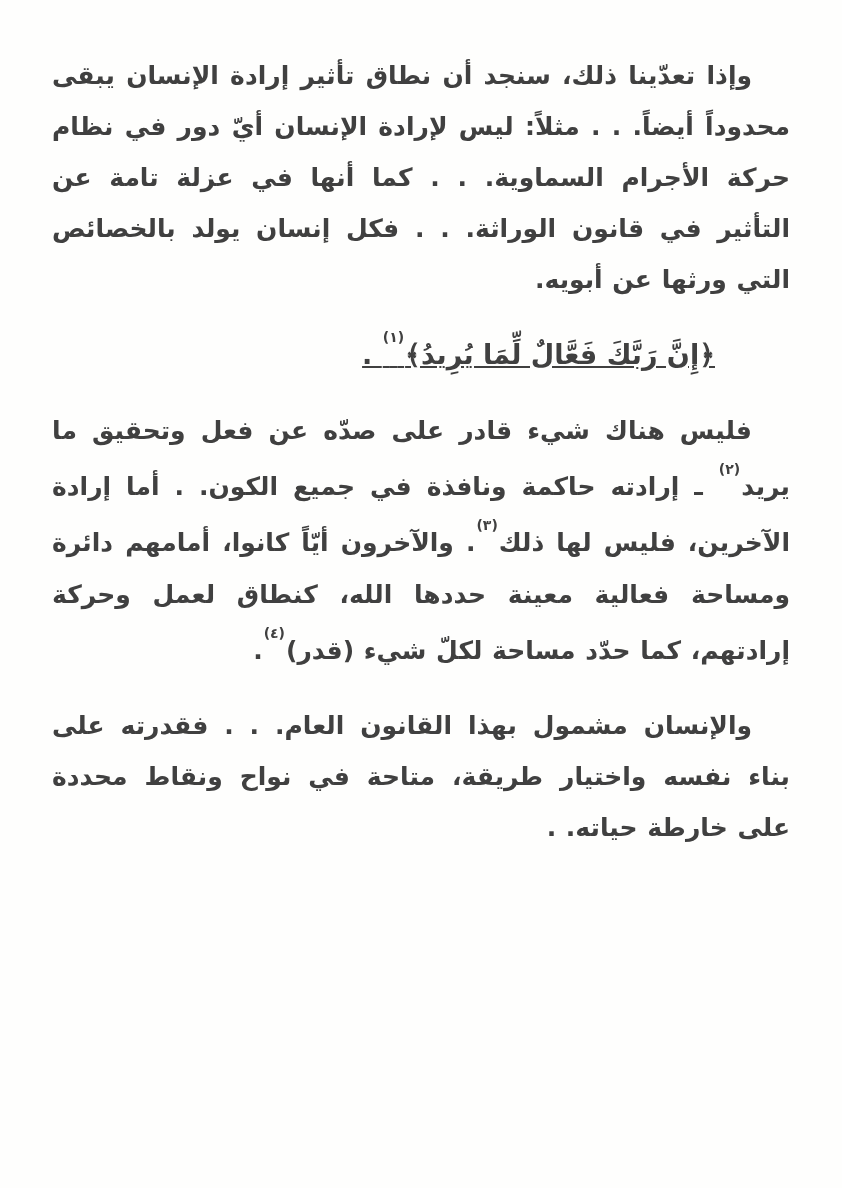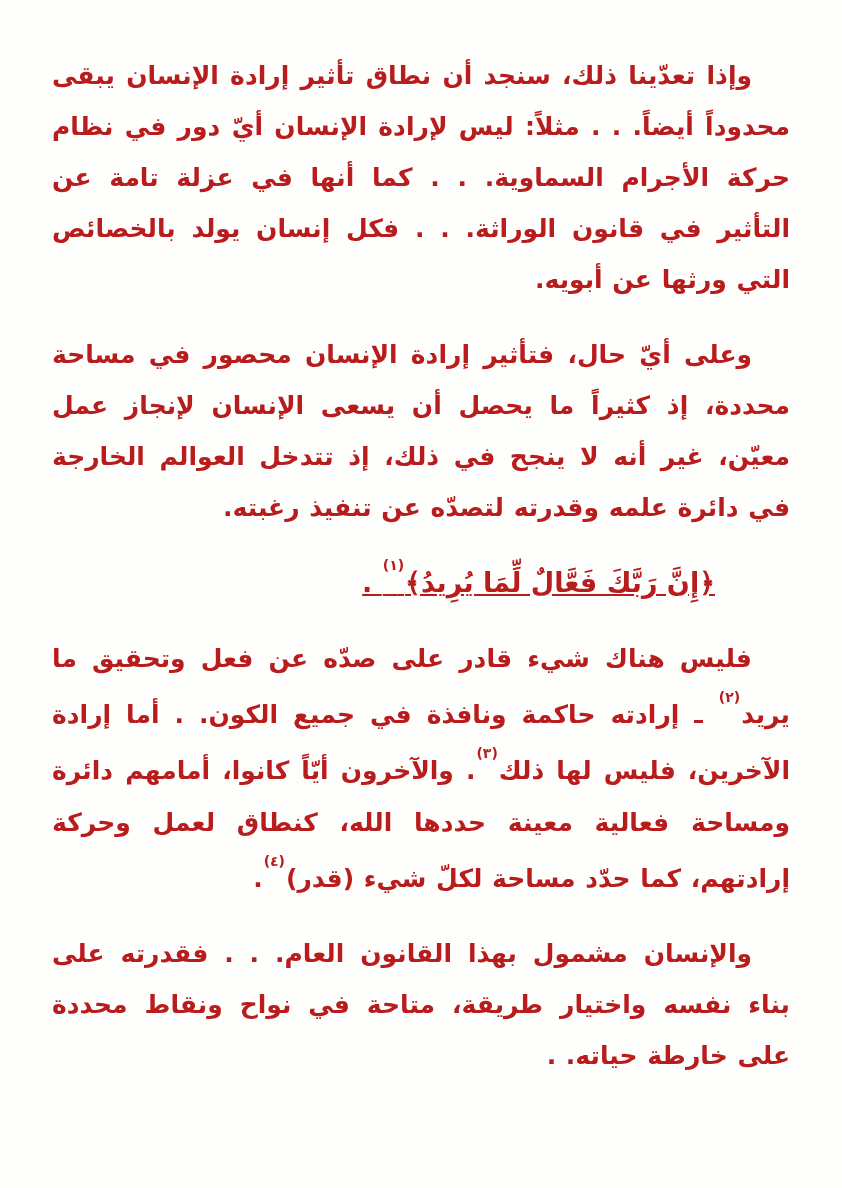--- a/index.html
+++ b/index.html
@@ -3,21 +3,21 @@
 <meta charset="utf-8">
 <style>
   html, body { margin: 0; padding: 0; background: #ffffff; }
   .page {
     position: relative;
     width: 842px;
     height: 1188px;
     box-sizing: border-box;
     margin: 0 auto;
     background: #fefefd;
-    color: #b91c1c;
+    color: #404040;
     direction: rtl;
     font-family: "DejaVu Sans", sans-serif;
     padding: 50px 52px 30px 52px;
     display: flex;
     flex-direction: column;
     overflow: hidden;
   }
   .main-text { flex: 0 1 auto; }
   .para {
     font-size: 25px;
@@ -50,23 +50,20 @@
 <body>
 
 <div class="page">
 
   <div class="main-text">
 
     <p class="para">
       <span>وإذا تعدّينا ذلك، سنجد أن نطاق تأثير إرادة الإنسان يبقى محدوداً أيضاً. . . مثلاً: ليس لإرادة الإنسان أيّ دور في نظام حركة الأجرام السماوية. . . كما أنها في عزلة تامة عن التأثير في قانون الوراثة. . . فكل إنسان يولد بالخصائص التي ورثها عن أبويه.</span>
     </p>
 
-    <p class="para">
-      <span>وعلى أيّ حال، فتأثير إرادة الإنسان محصور في مساحة محددة، إذ كثيراً ما يحصل أن يسعى الإنسان لإنجاز عمل معيّن، غير أنه لا ينجح في ذلك، إذ تتدخل العوالم الخارجة في دائرة علمه وقدرته لتصدّه عن تنفيذ رغبته.</span>
-    </p>
 
 
     <p class="verse-line"><span>﴿إِنَّ رَبَّكَ فَعَّالٌ لِّمَا يُرِيدُ﴾</span><sup class="fnref">(١)</sup><span> .</span></p>
 
     <p class="para"><span>فليس هناك شيء قادر على صدّه عن فعل وتحقيق ما يريد</span><sup class="fnref">(٢)</sup><span> ـ إرادته حاكمة ونافذة في جميع الكون. . أما إرادة الآخرين، فليس لها ذلك</span><sup class="fnref">(٣)</sup><span>. والآخرون أيّاً كانوا، أمامهم دائرة ومساحة فعالية معينة حددها الله، كنطاق لعمل وحركة إرادتهم، كما حدّد مساحة لكلّ شيء (قدر)</span><sup class="fnref">(٤)</sup><span>.</span></p>
 
     <p class="para">
       <span>والإنسان مشمول بهذا القانون العام. . . فقدرته على بناء نفسه واختيار طريقة، متاحة في نواح ونقاط محددة على خارطة حياته. .</span>
     </p>
 

